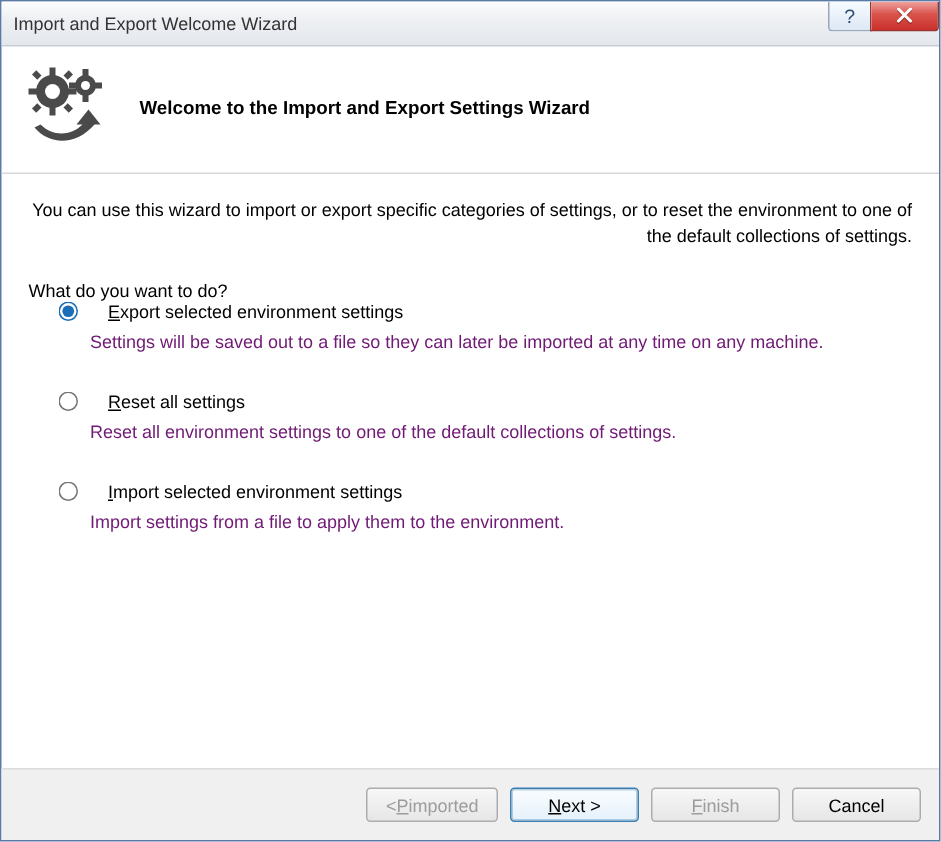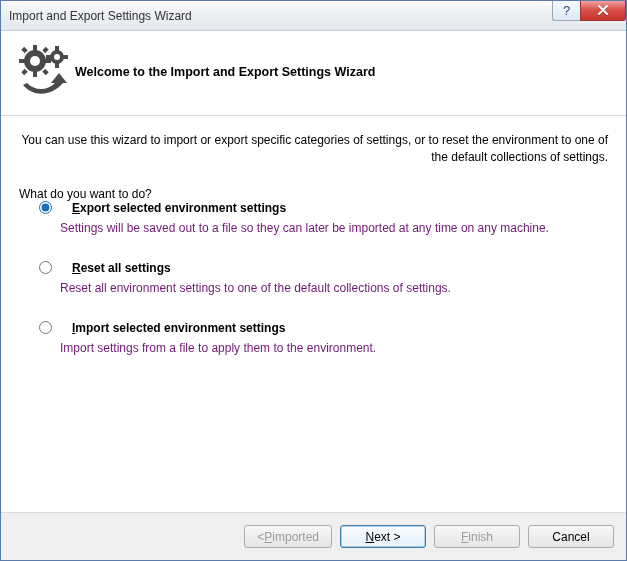--- a/index.html
+++ b/index.html
@@ -32,33 +32,33 @@
     font-size: 13px; color: #2b4b6f;
   }
   .tb-btn.help { border-radius: 0 0 0 3px; border-right: none;}
   .tb-btn.close {
     width: 46px;
     background: linear-gradient(to bottom, #f0a3a0 0%, #d9534a 45%, #c9302c 100%);
     border-color: #963531; border-radius: 0 0 3px 0; color: #fff;
   }
   .tb-btn.close svg { filter: drop-shadow(0 1px 0 rgba(0,0,0,.3)); }
   .header {
-    display: flex; align-items: center; 
+    display: flex; align-items: center; gap: 18px;
     padding: 12px 28px 14px 16px;
     border-bottom: 1px solid #d8d8d8;
   }
   .header-icon { width: 58px; height: 58px; flex: 0 0 auto; }
   .header-title { font-weight: bold; font-size: 12.5px; color: #000; }
   .content { padding: 16px 18px 0 18px; color: #000; }
   .intro { line-height: 1.45; margin-bottom: 20px; text-align: right; }
   .prompt { }
   .option { margin: 0 0 26px 20px; }
   .option-row { display: flex; align-items: center; gap: 8px; }
   .option-row input[type=radio] { margin: 0; accent-color: #1a6fb7; }
-  .option-label { font-weight: bold; padding-left: 12px; }
+  .option-label { font-weight: normal; padding-left: 12px; }
   .option-label .u { text-decoration: underline; }
   .option-desc { margin: 6px 0 0 21px; color: #701a75; }
   .footer {
     position: absolute; left: 1px; right: 1px; bottom: 1px;
     height: 48px;
     background: #f0f0f0;
     border-top: 1px solid #dcdcdc;
     display: flex; align-items: center; justify-content: flex-end;
     gap: 8px; padding: 0 12px;
   }
@@ -74,21 +74,21 @@
     border-color: #3c7fb1;
     box-shadow: 0 0 0 1px rgba(60,127,177,.35) inset;
     background: linear-gradient(to bottom,#fafdff,#e5f1fb);
   }
   .btn .u { text-decoration: underline; }
 </style>
 </head>
 <body>
 
 <div class="titlebar">
-  <span class="title">Import and Export Settings Wizard</span>
+  <span class="title">Import and Export Welcome Wizard</span>
   <div class="controls">
     <div class="tb-btn help">
       <span>?</span>
     </div>
     <div class="tb-btn close">
       <svg width="12" height="11" viewBox="0 0 12 11">
         <path d="M2 1 L10 9 M10 1 L2 9" stroke="#fff" stroke-width="2" stroke-linecap="round"></path>
       </svg>
     </div>
   </div>

